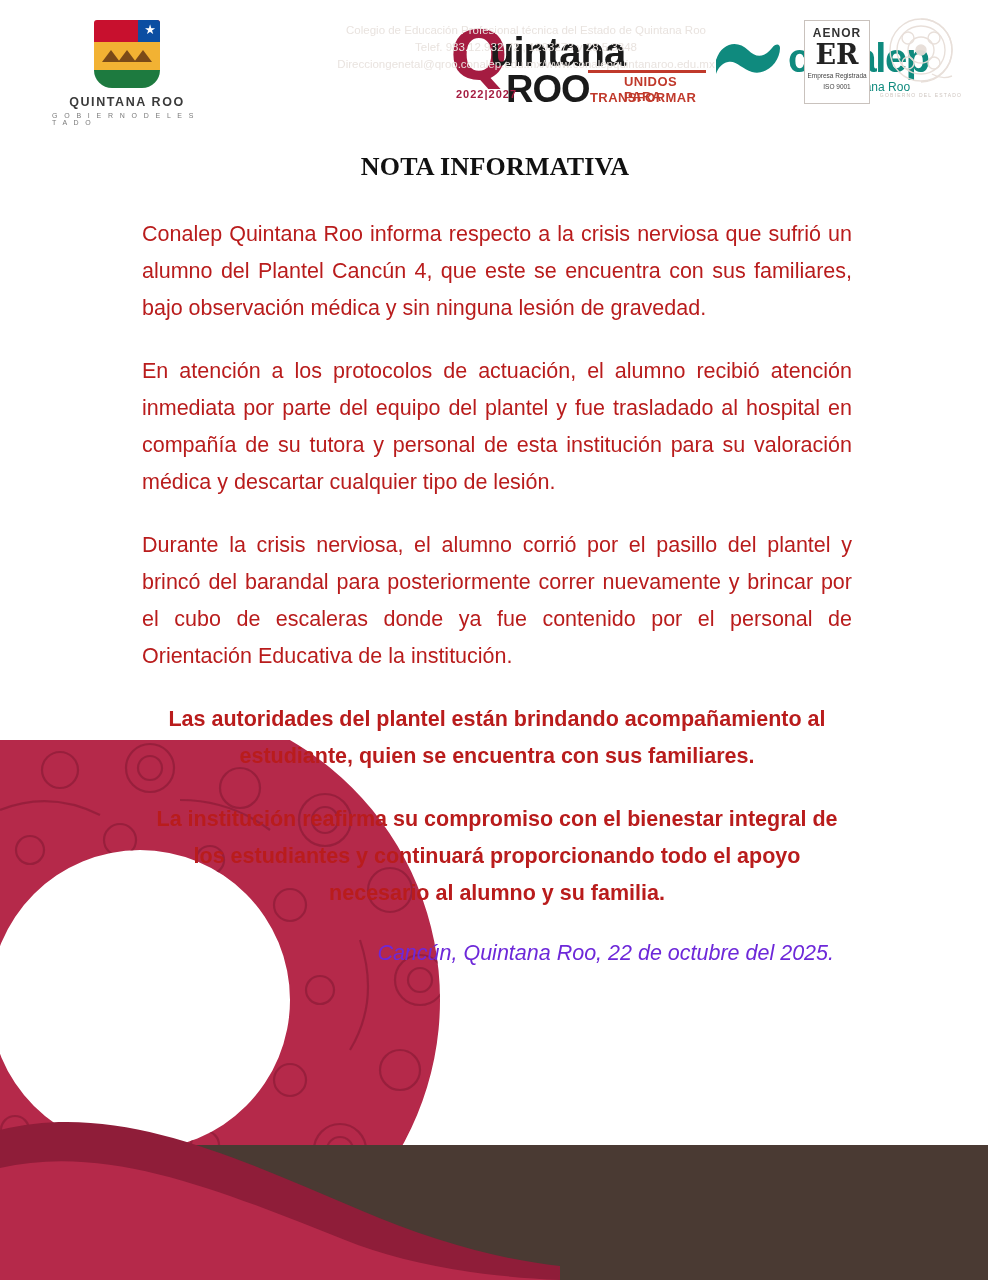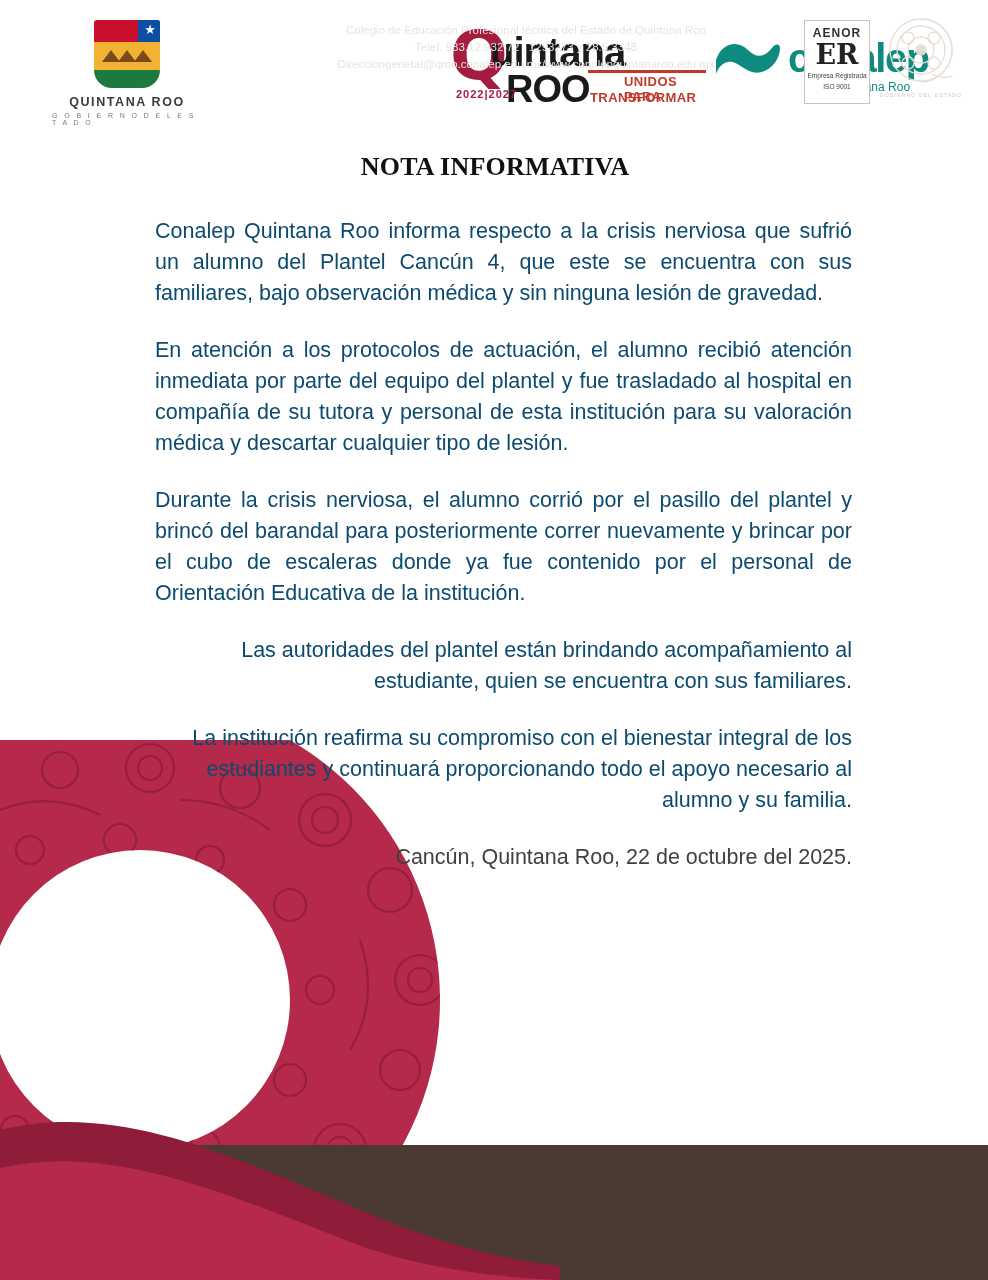--- a/index.html
+++ b/index.html
@@ -211,32 +211,33 @@
     text-align: center;
     font-size: 26px;
     font-weight: bold;
     color: #111;
     margin: 0 0 34px 0;
     letter-spacing: 0.2px;
     font-family: Liberation Serif, serif;
   }
   .para {
     font-size: 21.5px;
-    line-height: 31px;
+    line-height: 37px;
     text-align: justify;
-    margin: 0 0 26px 17px;
-    color: #0c4a6e;
-  }
-  .para.last-left { text-align: right; }
+    margin: 0 0 26px 4px;
+    color: #b91c1c;
+  }
+  .para.last-left { text-align: center; font-weight: bold; }
   .signoff {
     font-size: 21.5px;
     line-height: 31px;
     text-align: right;
-    margin: 16px 0 0 0;
-    color: #404040;
+    margin: 16px 18px 0 0;
+    color: #6d28d9;
+    font-style: italic;
   }
 
   
   .decor-wrap {
     position: absolute;
     left: -180px;
     bottom: 20px;
     width: 640px;
     height: 520px;
     z-index: 1;

